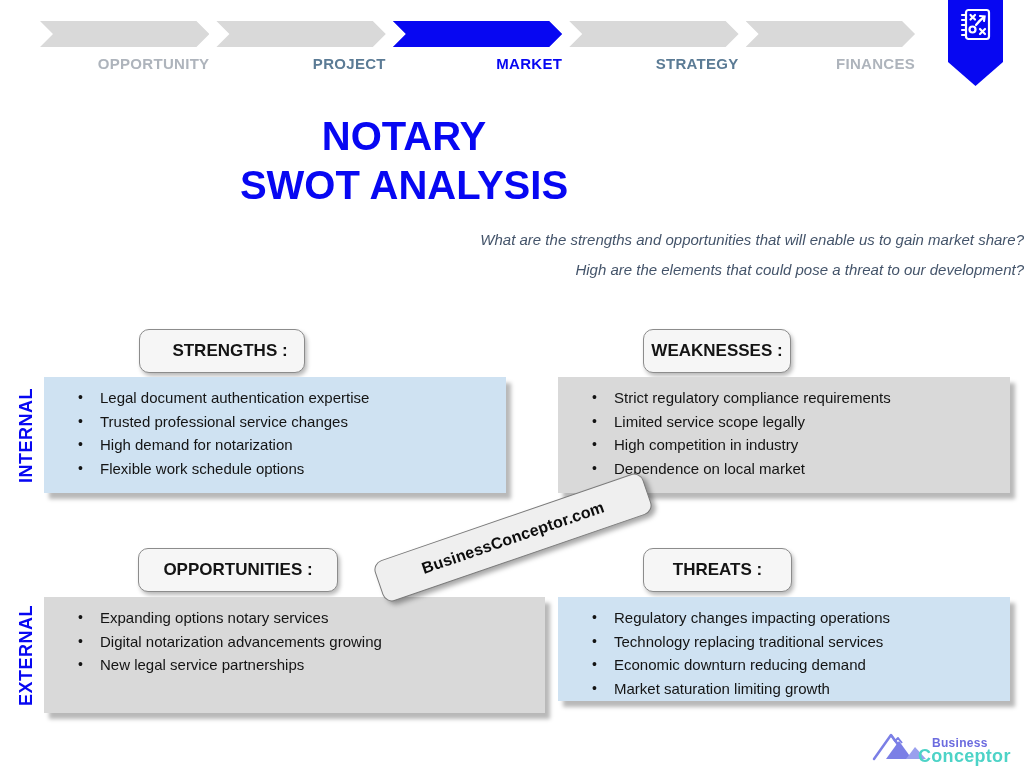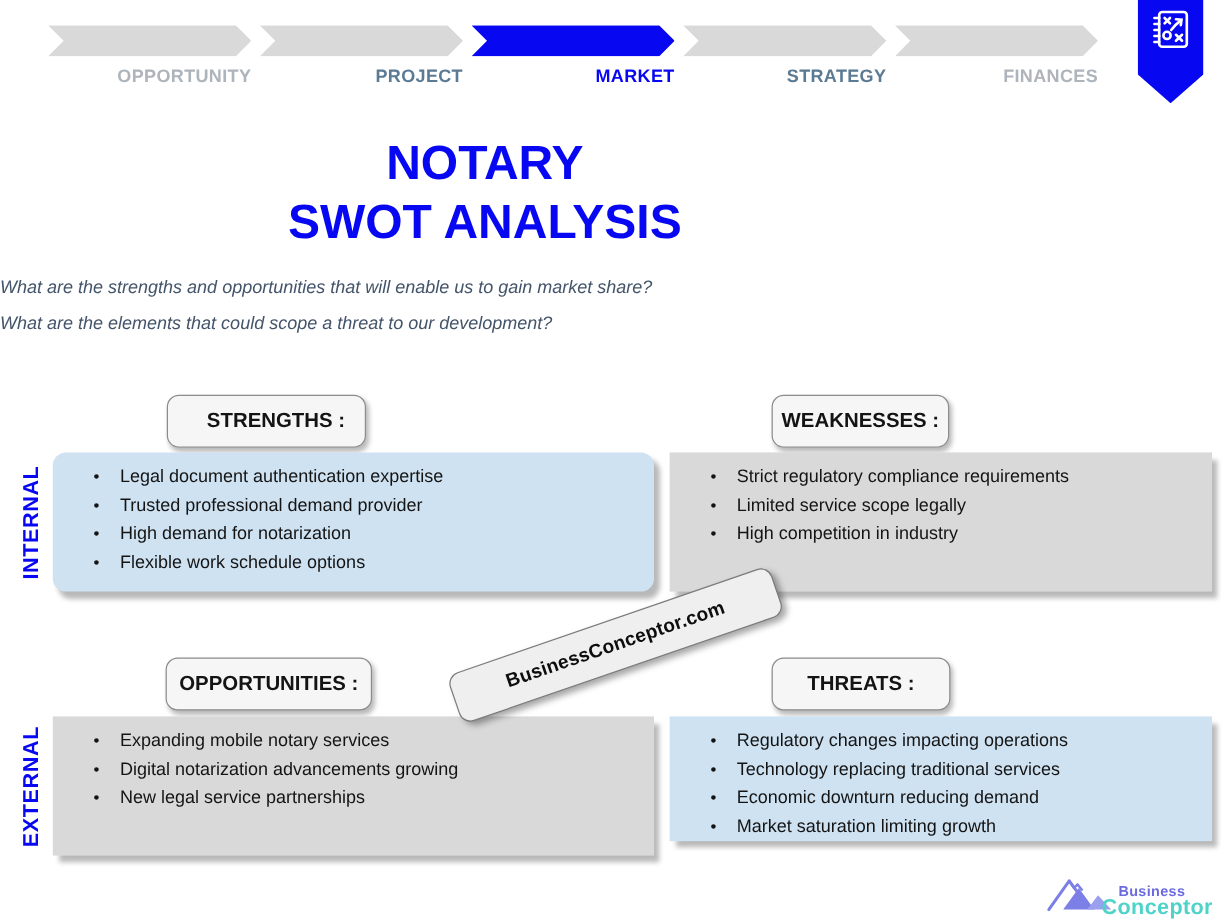--- a/index.html
+++ b/index.html
@@ -33,37 +33,37 @@
   .step-label.active{color:var(--accent-blue);}
 
   
   .bookmark{position:absolute;left:948px;top:0;width:55px;height:86px;background:var(--accent-blue);
     clip-path:polygon(0 0,100% 0,100% 72%,50% 100%,0 72%);display:flex;justify-content:center;}
   .bookmark svg{margin-top:7px;}
 
   
   .title{position:absolute;left:0;top:112px;width:808px;text-align:center;color:var(--accent-blue);
     font-size:40px;font-weight:bold;line-height:49px;}
-  .subtitle{position:absolute;left:0;width:1024px;text-align:left;font-size:15px;font-style:italic;
+  .subtitle{position:absolute;left:0;width:1024px;text-align:right;font-size:15px;font-style:italic;
     color:var(--subtitle-color);font-weight:500;}
   .subtitle.s1{top:231px;}
   .subtitle.s2{top:261px;}
 
   
   .qheader{position:absolute;height:44px;background:var(--header-bg);border:1.5px solid var(--header-border);
     border-radius:10px;display:flex;align-items:center;justify-content:center;font-size:17px;font-weight:bold;
     color:var(--text-dark);box-shadow:2px 3px 4px rgba(0,0,0,.28);}
   .qh-strengths{left:139px;top:329px;width:166px;padding-left:16px;}
   .qh-weaknesses{left:643px;top:329px;width:148px;}
-  .qh-opportunities{left:138px;top:548px;width:172px;}
+  .qh-opportunities{left:138px;top:548px;width:200px;}
   .qh-threats{left:643px;top:548px;width:149px;}
 
   
   .qbox{position:absolute;box-shadow:5px 6px 4px rgba(0,0,0,.28);}
-  .qb-strengths{left:44px;top:377px;width:501px;height:116px;background:var(--box-blue);border-radius:11px;}
+  .qb-strengths{left:44px;top:377px;width:462px;height:116px;background:var(--box-blue);}
   .qb-weaknesses{left:558px;top:377px;width:452px;height:116px;background:var(--box-gray);}
   .qb-opportunities{left:44px;top:597px;width:501px;height:116px;background:var(--box-gray);}
   .qb-threats{left:558px;top:597px;width:452px;height:104px;background:var(--box-blue);}
   .qbox ul{list-style:none;margin:9px 0 0 34px;}
   .qbox li{position:relative;padding-left:22px;font-size:15px;line-height:23.5px;color:var(--text-dark);}
   .qbox li::before{content:"•";position:absolute;left:0;top:0;font-size:14px;color:var(--text-dark);}
 
   
   .side-label{position:absolute;left:8px;width:36px;height:116px;display:flex;align-items:center;justify-content:center;}
   .side-label span{transform:rotate(-90deg);white-space:nowrap;font-size:18px;font-weight:bold;
@@ -129,52 +129,53 @@
       </svg>
     </span>
   </div>
 
   <div class="title">
     <div>NOTARY</div>
     <div>SWOT ANALYSIS</div>
   </div>
 
   <div class="subtitle s1">What are the strengths and opportunities that will enable us to gain market share?</div>
-  <div class="subtitle s2">What are the elements that could scope a threat to our development?</div>
+  <div class="subtitle s2">High are the elements that could pose a threat to our development?</div>
 
   <div class="qheader qh-strengths">STRENGTHS :</div>
   <div class="qheader qh-weaknesses">WEAKNESSES :</div>
   <div class="qheader qh-opportunities">OPPORTUNITIES :</div>
   <div class="qheader qh-threats">THREATS :</div>
 
   <div class="side-label sl-internal">
     <span>INTERNAL</span>
   </div>
   <div class="side-label sl-external">
     <span>EXTERNAL</span>
   </div>
 
   <div class="qbox qb-strengths">
     <ul>
       <li>Legal document authentication expertise</li>
-      <li>Trusted professional demand provider</li>
+      <li>Trusted professional service changes</li>
       <li>High demand for notarization</li>
       <li>Flexible work schedule options</li>
     </ul>
   </div>
   <div class="qbox qb-weaknesses">
     <ul>
       <li>Strict regulatory compliance requirements</li>
       <li>Limited service scope legally</li>
       <li>High competition in industry</li>
+      <li>Dependence on local market</li>
     </ul>
   </div>
   <div class="qbox qb-opportunities">
     <ul>
-      <li>Expanding mobile notary services</li>
+      <li>Expanding options notary services</li>
       <li>Digital notarization advancements growing</li>
       <li>New legal service partnerships</li>
     </ul>
   </div>
   <div class="qbox qb-threats">
     <ul>
       <li>Regulatory changes impacting operations</li>
       <li>Technology replacing traditional services</li>
       <li>Economic downturn reducing demand</li>
       <li>Market saturation limiting growth</li>

